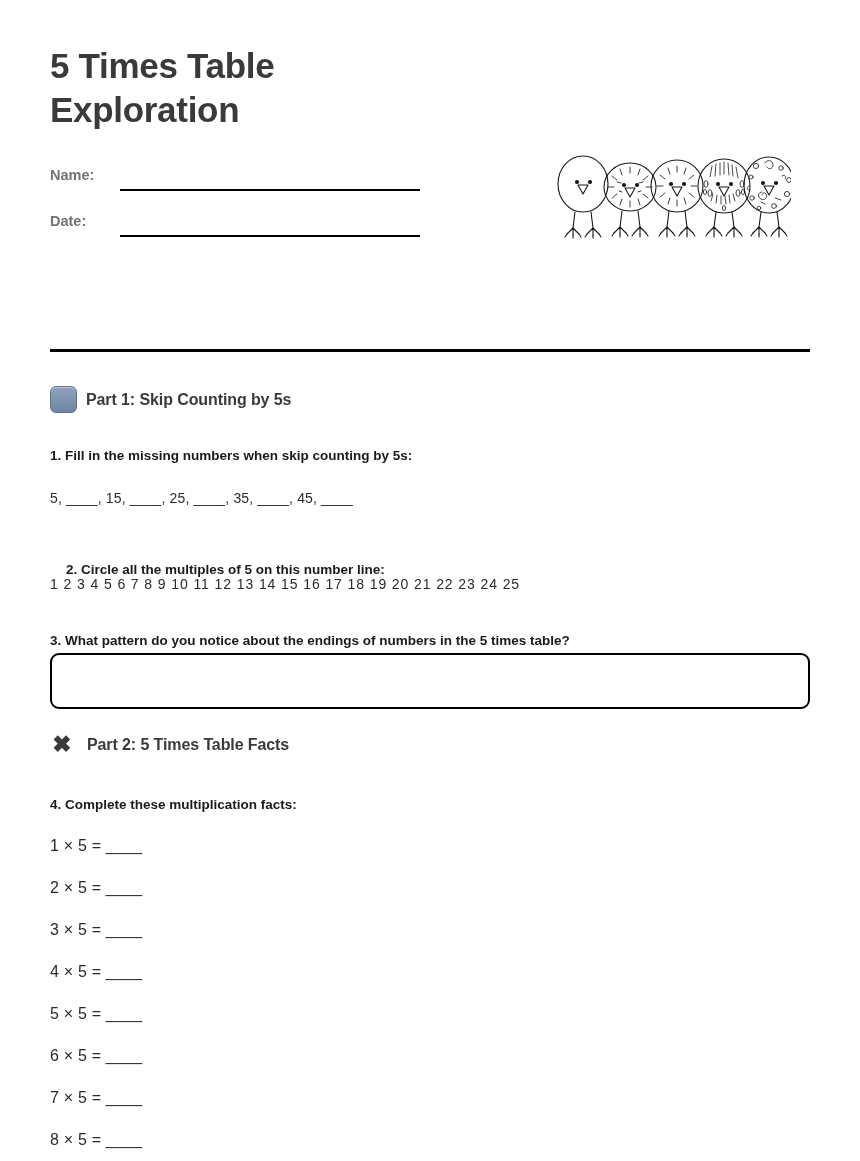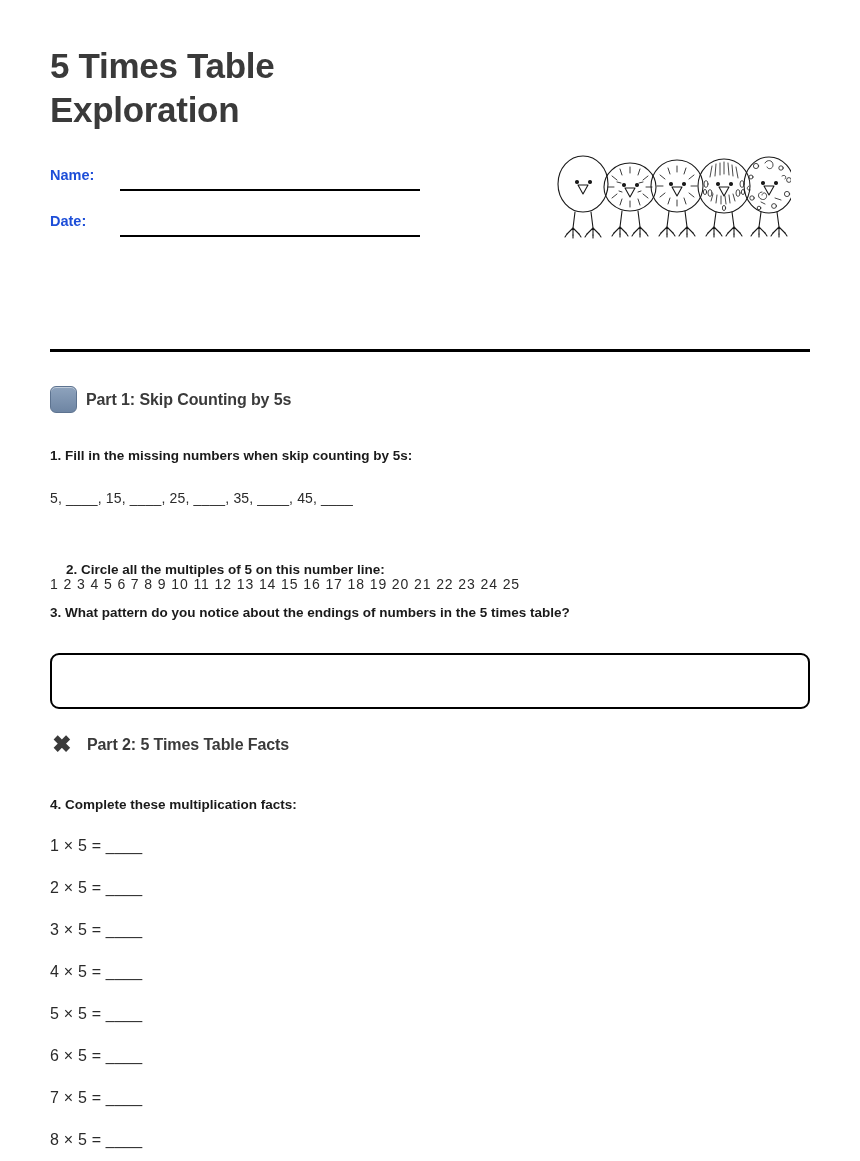--- a/index.html
+++ b/index.html
@@ -50,21 +50,21 @@
     height: 26px;
   }
   .field-row.name { top: 121px; }
   .field-row.date { top: 167px; }
   .field-label {
     position: absolute;
     left: 0;
     top: 0;
     font-size: 14.5px;
     font-weight: bold;
-    color: #1d4ed8;
+    color: #737373;
     line-height: 20px;
   }
   .field-line {
     position: absolute;
     left: 70px;
     top: 24px;
     width: 300px;
     height: 0;
     border-bottom: 2px solid #000;
   }
@@ -166,21 +166,21 @@
     color: #2a2a2a;
     line-height: 1.3;
     white-space: nowrap;
     letter-spacing: 0.15px;
   }
 
   #q1-prompt { top: 447px; text-align: center; }
   #q1-sequence { top: 489px; }
   #q2-prompt { top: 561px; margin-left: 16px; }
   #q2-numberline { top: 575px; letter-spacing: 0.9px; }
-  #q3-prompt { top: 604px; }
+  #q3-prompt { top: 632px; }
 
   .answer-box {
     position: absolute;
     left: 50px;
     top: 653px;
     width: 760px;
     height: 56px;
     border: 2.2px solid #000;
     border-radius: 9px;
     background: #fff;

